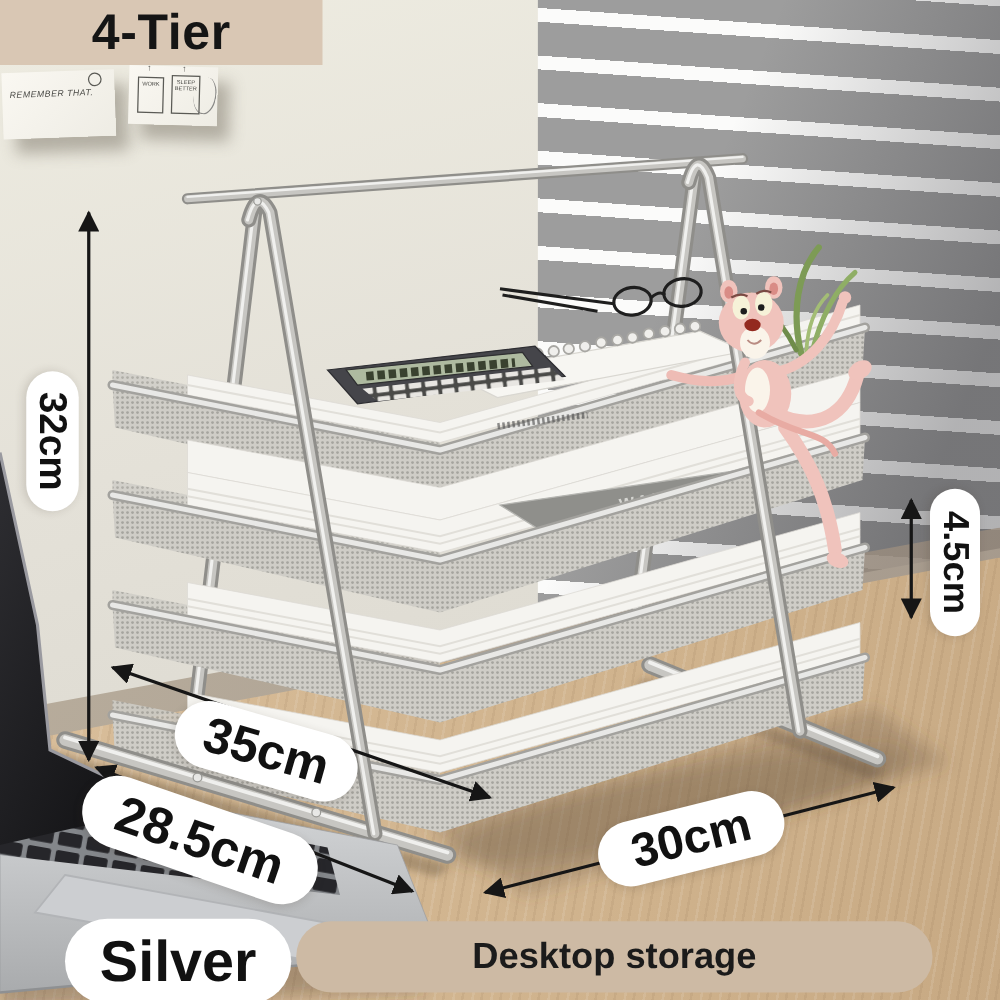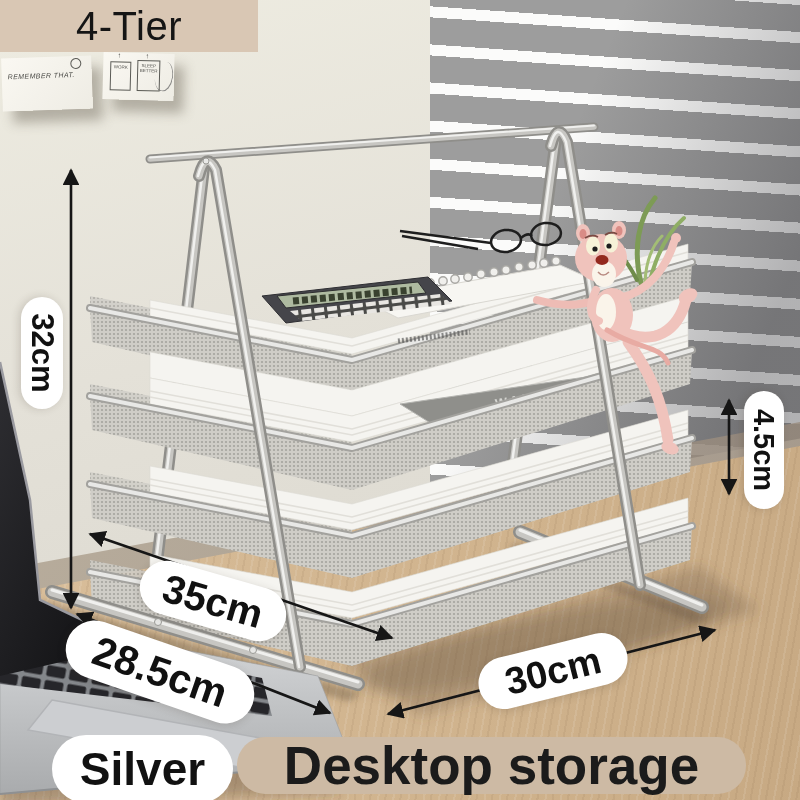--- a/index.html
+++ b/index.html
@@ -31,21 +31,21 @@
   .tb{stroke:#8f8e8a;fill:none;stroke-linecap:round;stroke-linejoin:round;}
   .tm{stroke:#c7c6c2;fill:none;stroke-linecap:round;stroke-linejoin:round;}
   .th{stroke:#f0f0ee;fill:none;stroke-linecap:round;stroke-linejoin:round;}
   .rim{fill:none;stroke-linecap:round;stroke-linejoin:round;}
   .paperline{fill:none;stroke:#e1dfd9;stroke-width:1.6;}
   .arrow{stroke:#161616;stroke-width:2.6;fill:none;}
 
   
   .banner{position:absolute;left:0;top:0;width:258px;height:52px;background:#d9c7b4;
           display:flex;align-items:center;justify-content:center;
-          font-size:40px;font-weight:normal;color:#151515;letter-spacing:.5px;}
+          font-size:40px;font-weight:bold;color:#151515;letter-spacing:.5px;}
   .note{position:absolute;background:linear-gradient(135deg,#faf8f2,#eeece4);
         box-shadow:10px 12px 12px rgba(110,104,90,.45);}
   .note-a{left:2px;top:57px;width:90px;height:53px;transform:rotate(-2deg);}
   .note-a-text{margin:15px 0 0 6px;font-size:7px;letter-spacing:.4px;color:#4a4a46;font-style:italic;}
   .note-a-circle{position:absolute;top:2px;right:10px;width:11px;height:11px;
         border:1.3px solid #5a5a55;border-radius:50%;}
   .note-b{left:103px;top:53px;width:71px;height:47px;transform:rotate(1.5deg);}
   .mini-box{position:absolute;border:1px solid #5a5a55;font-size:4.5px;line-height:5px;
         color:#4a4a46;text-align:center;padding-top:2px;overflow:hidden;}
   .mini-box.b1{left:7px;top:9px;width:21px;height:29px;}
@@ -65,21 +65,21 @@
   .pill-35{left:138px;top:574px;width:150px;height:54px;transform:rotate(16deg);font-size:40px;}
   .pill-285{left:62px;top:643px;width:196px;height:58px;transform:rotate(19deg);font-size:41px;}
   .pill-30{left:477px;top:645px;width:152px;height:52px;transform:rotate(-14deg);font-size:38px;}
 
   
   .silver-pill{position:absolute;left:52px;top:735px;width:181px;height:68px;border-radius:36px;
         background:#ffffff;display:flex;align-items:center;justify-content:center;
         font-size:46px;font-weight:bold;color:#111;}
   .storage-band{position:absolute;left:237px;top:737px;width:509px;height:57px;border-radius:28px;
         background:#cdbaa4;display:flex;align-items:center;justify-content:center;
-        font-size:53px;font-weight:bold;color:#1b1b1b;}
+        font-size:29px;font-weight:bold;color:#1b1b1b;}
 </style>
 </head>
 <body>
 
 <div class="scene">
 
   <div class="wall"></div>
   <div class="blinds">
     <div class="blind-stripes"></div>
     <div class="blind-shade"></div>

